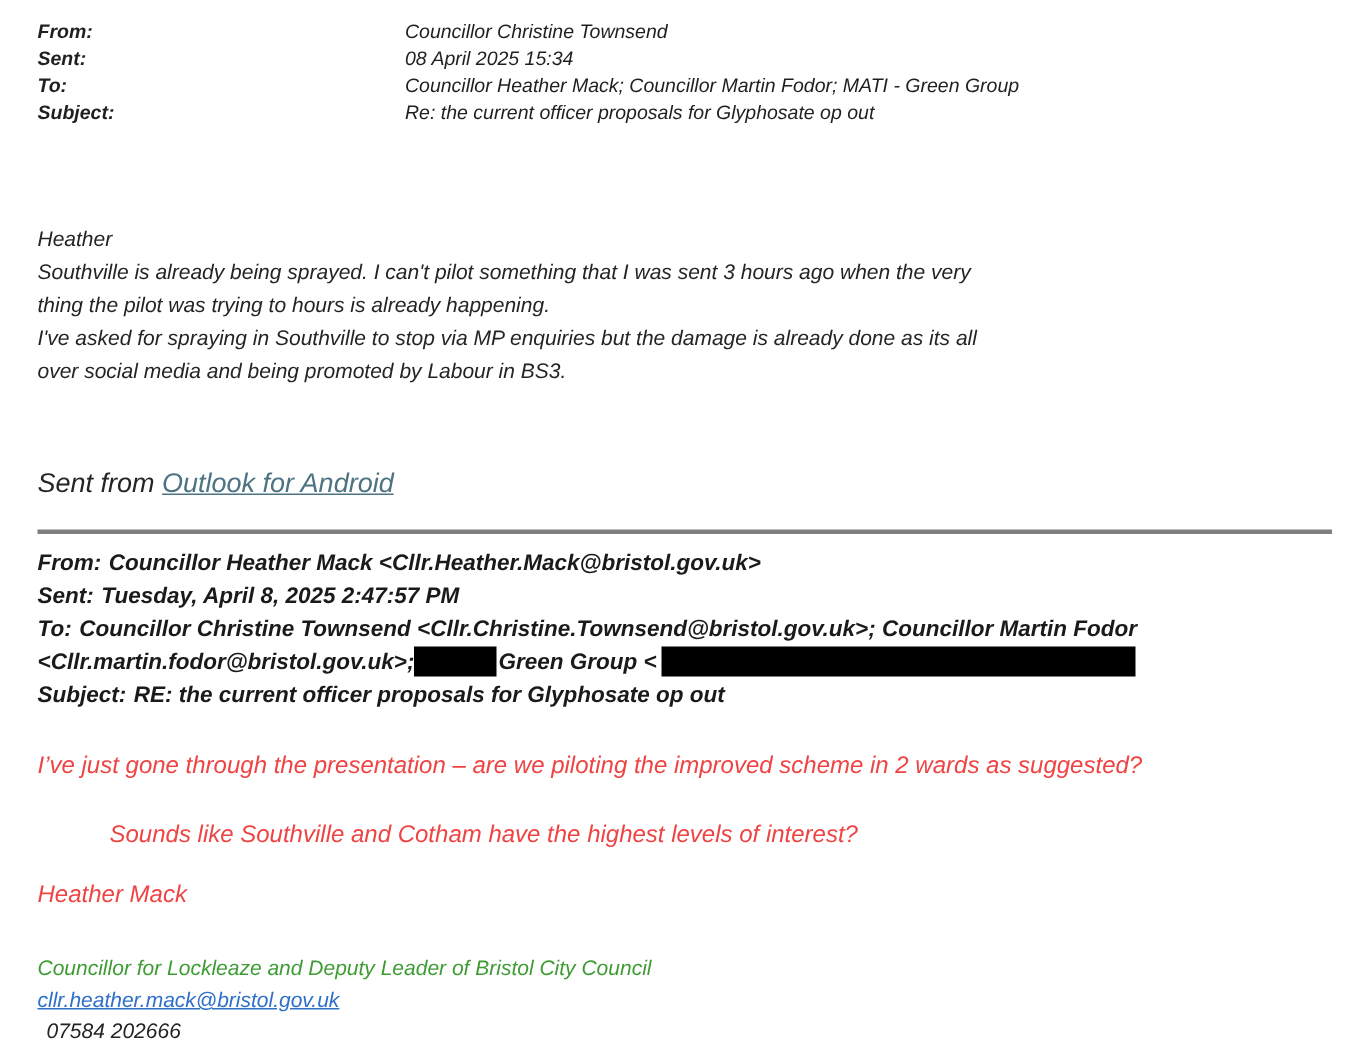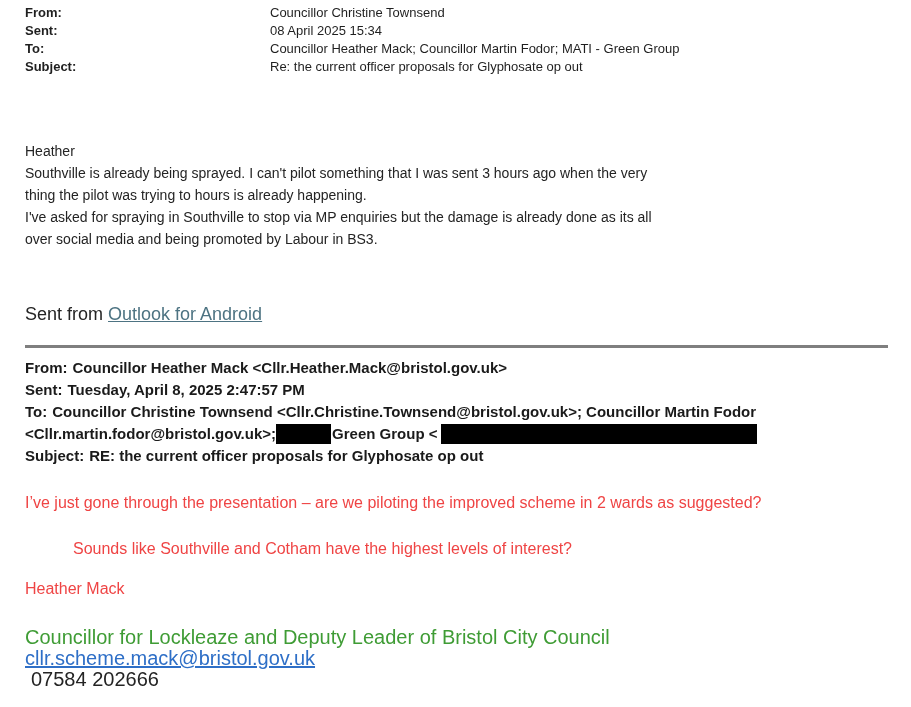--- a/index.html
+++ b/index.html
@@ -3,21 +3,21 @@
 <meta charset="utf-8">
 <style>
   html, body { margin: 0; padding: 0; }
   body {
     width: 911px; height: 707px;
     background: #ffffff;
     overflow: hidden;
     font-family: "Liberation Sans", "DejaVu Sans", sans-serif;
     color: var(--text-primary, #242424);
   }
-  .page { padding: 4px 25px 0 25px; }
+  .page { padding: 12px 25px 0 25px; font-style: italic; }
 
   
   .hdr-row { display: flex; line-height: 18px; font-size: 13px; }
   .hdr-label { font-weight: 700; width: 245px; flex: 0 0 245px; color: var(--header-text, #1f1f1f); }
   .hdr-value { font-weight: 400; color: var(--header-text, #1f1f1f); }
 
   
   .msg { margin-top: 64px; }
   .msg-line {
     font-size: 14px; line-height: 22px;
@@ -56,21 +56,21 @@
   .qbody p {
     font-size: 16px; line-height: 22px; margin: 0;
     white-space: nowrap; color: #ef4444;
   }
   .qbody .qb1 { margin-top: 25px; }
   .qbody .qb2 { margin-top: 24px; margin-left: 48px; }
   .qbody .qb3 { margin-top: 18px; }
 
   
   .signature { margin-top: 27px; }
-  .sig-line { font-size: 20px; line-height: 21px; white-space: nowrap; }
+  .sig-line { font-size: 14px; line-height: 21px; white-space: nowrap; }
   .sig-role { color: var(--signature-green, #3f9c35); }
   .sig-email {
     color: var(--link-blue, #2e6fc7);
     text-decoration: underline; cursor: pointer; display: inline-block;
   }
   .sig-phone { color: #242424; margin-left: 6px; }
 </style>
 </head>
 <body>
 
@@ -116,17 +116,17 @@
   </div>
 
   <div class="qbody">
     <p class="qb1">I’ve just gone through the presentation – are we piloting the improved scheme in 2 wards as suggested?</p>
     <p class="qb2">Sounds like Southville and Cotham have the highest levels of interest?</p>
     <p class="qb3">Heather Mack</p>
   </div>
 
   <div class="signature">
     <div class="sig-line sig-role">Councillor for Lockleaze and Deputy Leader of Bristol City Council</div>
-    <div class="sig-line"><a class="sig-email">cllr.scheme.mack@bristol.gov.uk</a></div>
+    <div class="sig-line"><a class="sig-email">cllr.heather.mack@bristol.gov.uk</a></div>
     <div class="sig-line sig-phone">07584 202666</div>
   </div>
 
 </div>
 
 </body></html>

